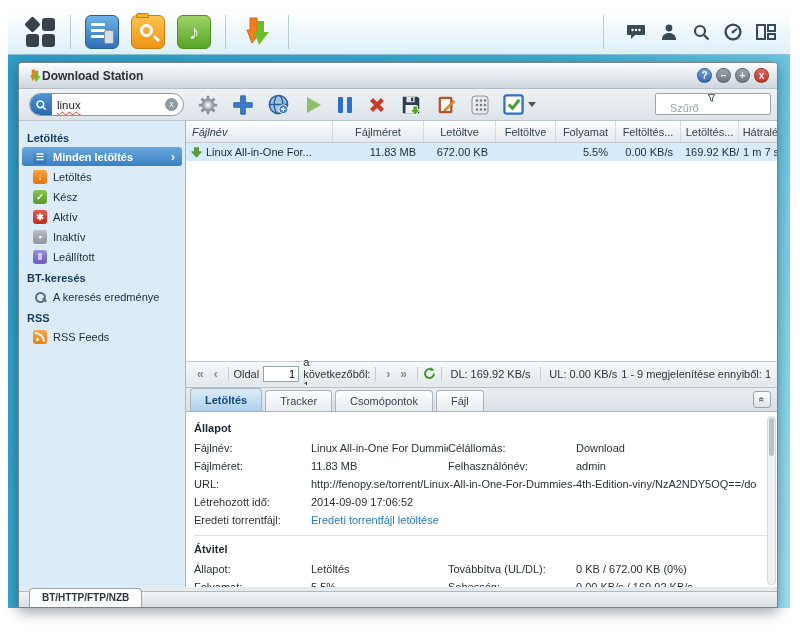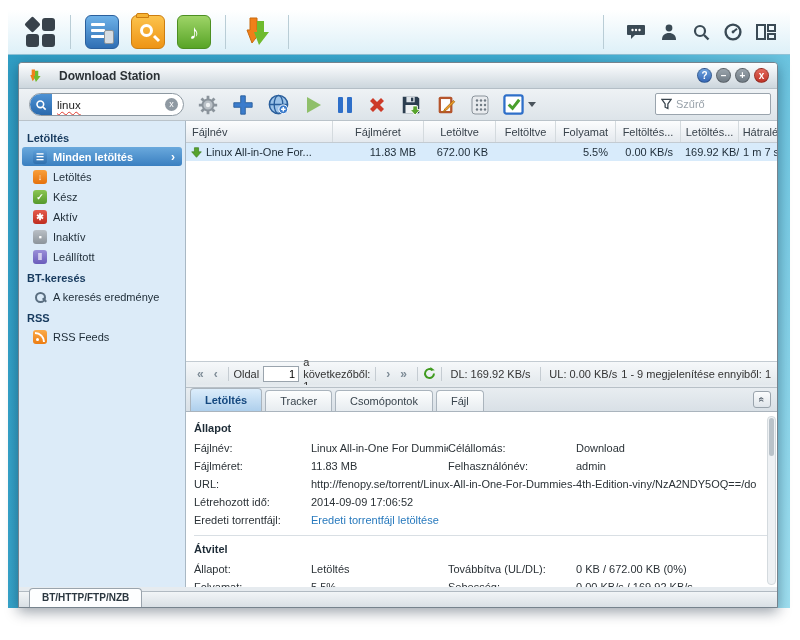--- a/index.html
+++ b/index.html
@@ -30,21 +30,21 @@
   .statusicons { margin-left:auto; display:flex; align-items:center; gap:14px; padding-right:4px; }
   .statusicons svg { display:block; }
 
   
   .window { position:absolute; left:10px; top:52px; width:760px; height:546px;
             background:#e6ebef; border:1px solid #76838d; border-radius:4px 4px 0 0;
             box-shadow:0 4px 14px rgba(0,20,40,.4); overflow:hidden; }
   .titlebar { position:absolute; left:0; top:0; width:100%; height:26px;
               background:linear-gradient(#fdfeff,#ccd6dd); border-bottom:1px solid #b4bec6;
               display:flex; align-items:center; padding:0 8px; }
-  .titlebar .title { font-size:12px; font-weight:bold; color:#2b3135; margin-left:17px; }
+  .titlebar .title { font-size:12px; font-weight:bold; color:#2b3135; margin-left:0; }
   .winbtns { margin-left:auto; display:flex; gap:4px; }
   .winbtn { width:15px; height:15px; border-radius:50%; color:#fff; font-size:10px; font-weight:bold;
             text-align:center; line-height:14px; border:1px solid rgba(0,0,0,.25); }
   .winbtn.help { background:linear-gradient(#6fa3e0,#3567b5); }
   .winbtn.min,.winbtn.max { background:linear-gradient(#9aa4ac,#6f7a83); }
   .winbtn.close { background:linear-gradient(#e4695c,#bf3327); }
 
   
   .toolbar { position:absolute; left:0; top:26px; width:100%; height:32px;
              background:linear-gradient(#eef2f5,#dde4e9); border-bottom:1px solid #bac3ca;
@@ -56,21 +56,21 @@
   .searchbox .val { flex:1; font-size:11.5px; color:#222; padding-left:5px;
                     text-decoration:underline; text-decoration-style:wavy; text-decoration-color:#e03c31;
                     text-decoration-thickness:1px; text-underline-offset:2px; }
   .searchbox .clr { width:13px; height:13px; border-radius:50%; background:#8f99a2; color:#fff; font-size:9px;
                     line-height:13px; text-align:center; margin-right:5px; flex:none; }
   .tool { margin-left:13px; display:flex; align-items:center; }
   .tool svg { display:block; }
   .caret { width:0; height:0; border-left:4px solid transparent; border-right:4px solid transparent;
            border-top:5px solid #4a545c; margin-left:4px; }
   .filterbox { position:absolute; right:6px; top:4px; width:116px; height:22px; background:#fff;
-               border:1px solid #9aa4ad; border-radius:2px; display:flex; align-items:center; padding:0 5px; }
+               border:1px solid #9aa4ad; border-radius:2px; display:flex; align-items:center; padding:0 5px;flex-direction:column; }
   .filterbox input { border:none; outline:none; width:86px; font-size:11px; color:#333; font-family:"Liberation Sans",sans-serif; }
   .filterbox input::placeholder { color:#9aa3ab; }
 
   
   .sidebar { position:absolute; left:0; top:58px; width:167px; bottom:20px;
              background:#dcebf8; border-right:1px solid #a9b8c4; overflow:hidden; padding-top:6px; }
   .side-h { font-size:11px; font-weight:bold; color:#173a5e; padding:5px 8px 3px 8px; }
   .side-item { height:19px; display:flex; align-items:center; font-size:11px; color:#1d2b36;
                padding-left:14px; margin:0 0 1px 0; position:relative; }
   .side-item .sic { width:14px; height:14px; border-radius:3px; margin-right:6px; flex:none;
@@ -94,21 +94,21 @@
   .ic-rss::after { content:""; position:absolute; left:2px; bottom:2px; width:8px; height:8px;
                    border:2px solid #fff; border-left:none; border-bottom:none; border-radius:0 10px 0 0; }
 
   
   .listpane { position:absolute; left:167px; top:58px; right:0; height:264px; background:#fff;
               display:flex; flex-direction:column; overflow:hidden; }
   .thead { height:22px; background:linear-gradient(#fcfdfe,#e4e9ee); border-bottom:1px solid #c3cbd2;
            display:flex; flex:none; font-size:11px; color:#38424b; }
   .th { border-right:1px solid #d4dade; display:flex; align-items:center; justify-content:center;
         white-space:nowrap; overflow:hidden; padding:0 4px; flex:none; }
-  .th.name { justify-content:flex-start; padding-left:6px; }
+  .th.name { justify-content:flex-start; padding-left:6px;font-style:italic; }
   .c-name{width:147px}.c-size{width:91px}.c-dl{width:72px}.c-ul{width:60px}.c-pr{width:60px}
   .c-us{width:65px}.c-dsp{width:58px}.c-left{width:70px}
   .trow { height:18px; background:#d8ebfb; display:flex; align-items:center; font-size:11px; color:#1d2b36; flex:none; }
   .td { white-space:nowrap; overflow:hidden; padding:0 8px 0 4px; flex:none; }
   .td.num { text-align:right; }
   .td.name { display:flex; align-items:center; gap:4px; padding-left:5px; }
   .tfill { flex:1; background:#fff; }
   .pagebar { height:24px; flex:none; background:linear-gradient(#f6f8fa,#e2e8ec); border-top:1px solid #c3cbd2;
              display:flex; align-items:center; font-size:11px; color:#333; padding:0 6px; }
   .pnav { color:#7d8b96; font-size:12px; font-weight:bold; padding:0 5px; }

